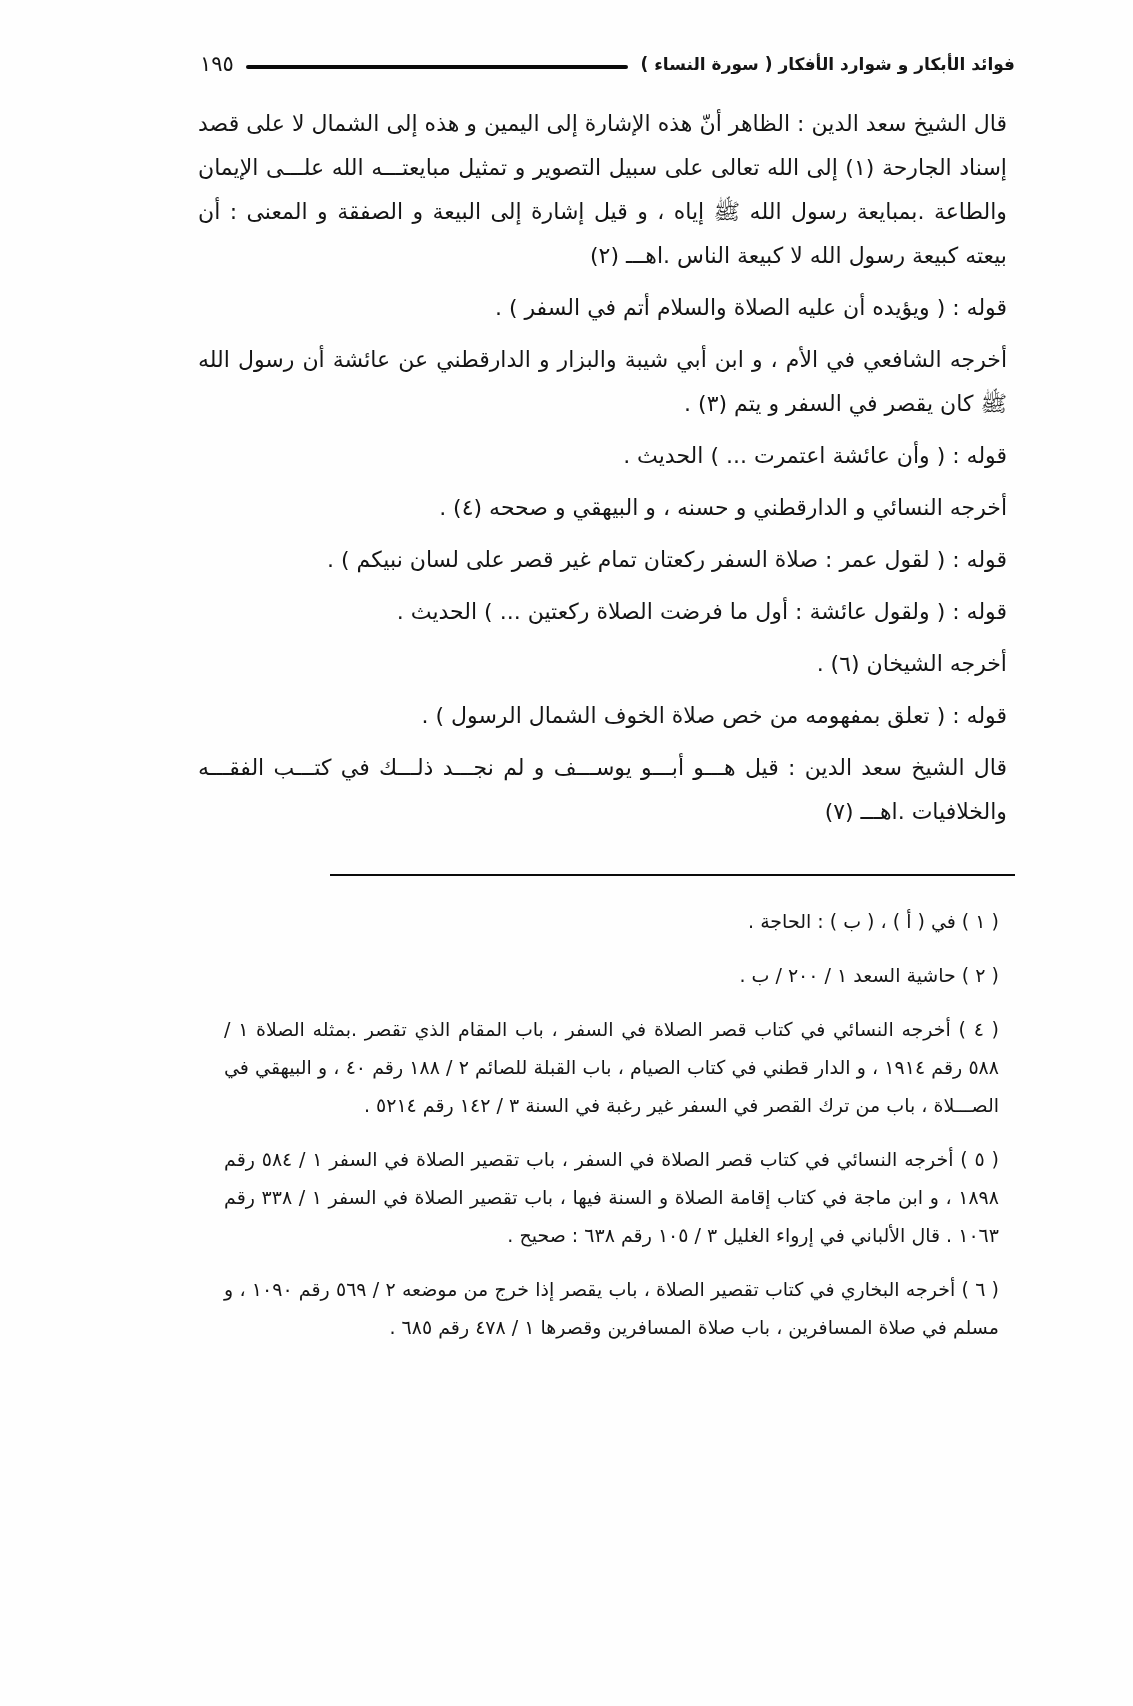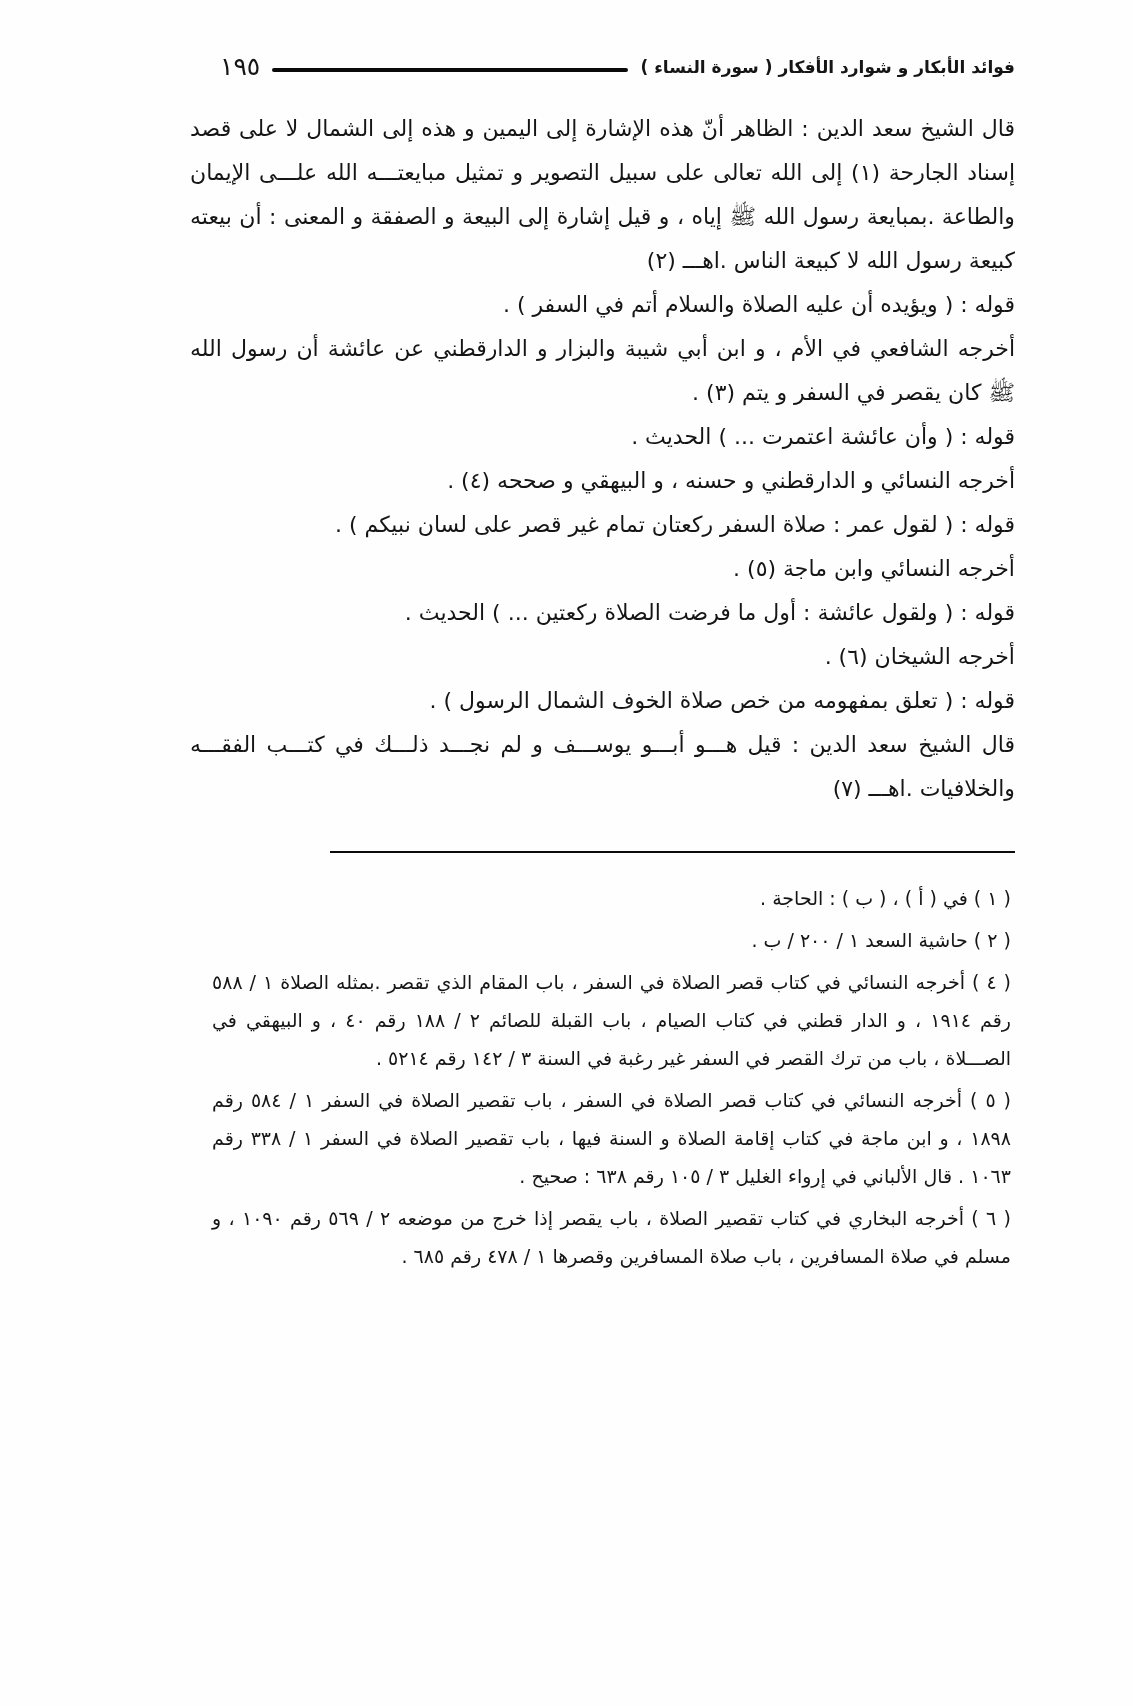--- a/index.html
+++ b/index.html
@@ -29,68 +29,66 @@
     letter-spacing: 0.5px;
   }
   .header-rule {
     flex: 1 1 auto;
     height: 4px;
     background: #0a0a0a;
     border-radius: 2px;
     margin: 6px 4px 0 4px;
   }
   .header-page-number {
-    font-size: 25px;
+    font-size: 21px;
     letter-spacing: 2px;
     white-space: nowrap;
-    margin-left: 20px;
   }
   
   .body-text {
     margin: 26px 118px 0 190px;
     font-size: 22px;
     line-height: 44px;
     text-align: justify;
   }
-  .para { margin: 0; }
+  .para { margin: 8px; }
   .para.bold { font-weight: normal; }
   
   .footnote-sep {
     height: 2px;
     background: #0a0a0a;
     width: 685px;
     margin: 40px 118px 0 auto; 
   }
   .footnotes {
     margin: 26px 118px 0 208px;
     font-size: 19px;
     line-height: 38px;
     text-align: justify;
   }
-  .footnote { margin: 4px; }
+  .footnote { margin: 16px; }
 </style>
 </head>
 <body>
 
 <div class="page">
 
   <div class="header">
     <span class="header-title">فوائد الأبكار و شوارد الأفكار ( سورة النساء )</span>
     <div class="header-rule"></div>
     <span class="header-page-number">١٩٥</span>
   </div>
 
   <div class="body-text">
     <p class="para">قال الشيخ سعد الدين : الظاهر أنّ هذه الإشارة إلى اليمين و هذه إلى الشمال لا على قصد إسناد الجارحة (١) إلى الله تعالى على سبيل التصوير و تمثيل مبايعتـــه الله علـــى الإيمان والطاعة .بمبايعة رسول الله ﷺ إياه ، و قيل إشارة إلى البيعة و الصفقة و المعنى : أن بيعته كبيعة رسول الله لا كبيعة الناس .اهـــ (٢)</p>
     <p class="para bold">قوله : ( ويؤيده أن عليه الصلاة والسلام أتم في السفر ) .</p>
     <p class="para">أخرجه الشافعي في الأم ، و ابن أبي شيبة والبزار و الدارقطني عن عائشة أن رسول الله ﷺ كان يقصر في السفر و يتم (٣) .</p>
     <p class="para bold">قوله : ( وأن عائشة اعتمرت ... ) الحديث .</p>
     <p class="para">أخرجه النسائي و الدارقطني و حسنه ، و البيهقي و صححه (٤) .</p>
     <p class="para bold">قوله : ( لقول عمر : صلاة السفر ركعتان تمام غير قصر على لسان نبيكم ) .</p>
-    <p class="para">أخرجه النسائي وابن ماجة (٥) .</p>
     <p class="para bold">قوله : ( ولقول عائشة : أول ما فرضت الصلاة ركعتين ... ) الحديث .</p>
     <p class="para">أخرجه الشيخان (٦) .</p>
     <p class="para bold">قوله : ( تعلق بمفهومه من خص صلاة الخوف الشمال الرسول ) .</p>
     <p class="para">قال الشيخ سعد الدين : قيل هـــو أبـــو يوســـف و لم نجـــد ذلـــك في كتـــب الفقـــه والخلافيات .اهـــ (٧)</p>
   </div>
 
   <div class="footnote-sep"></div>
 
   <div class="footnotes">
     <p class="footnote">( ١ ) في ( أ ) ، ( ب ) : الحاجة .</p>

